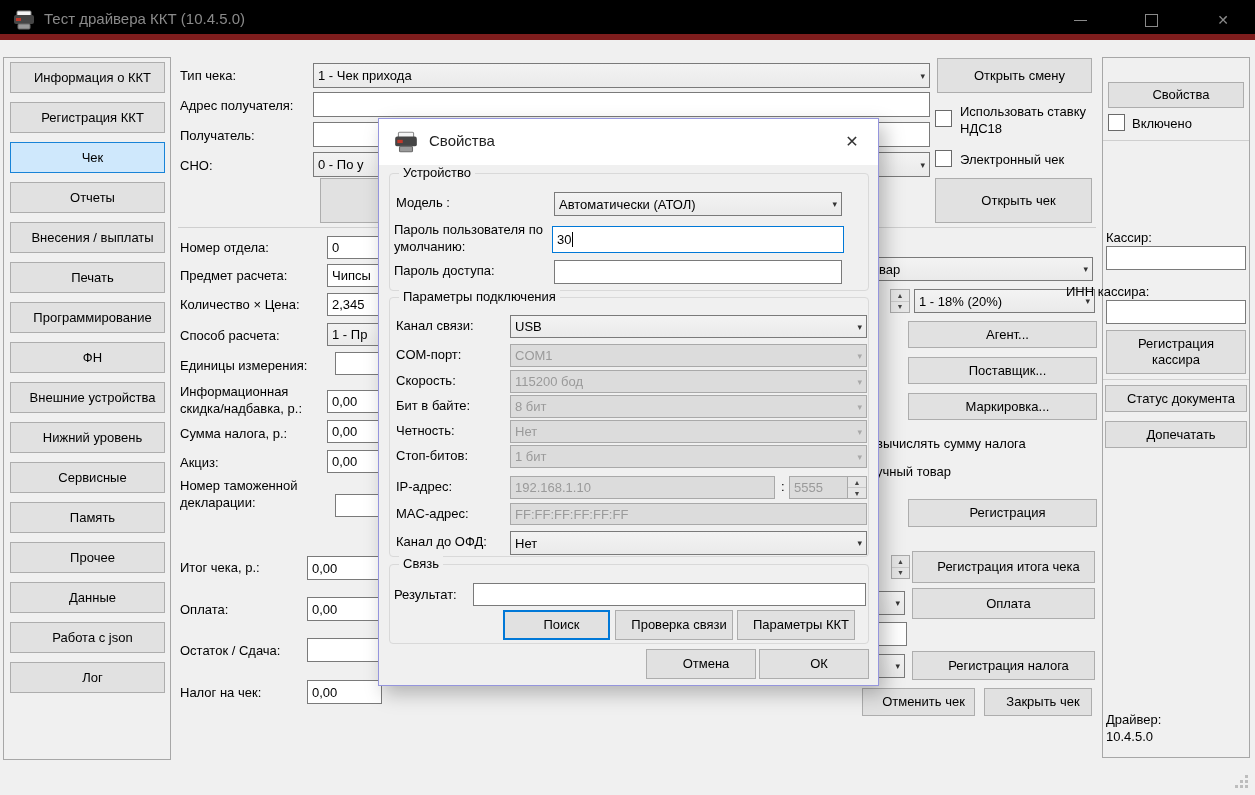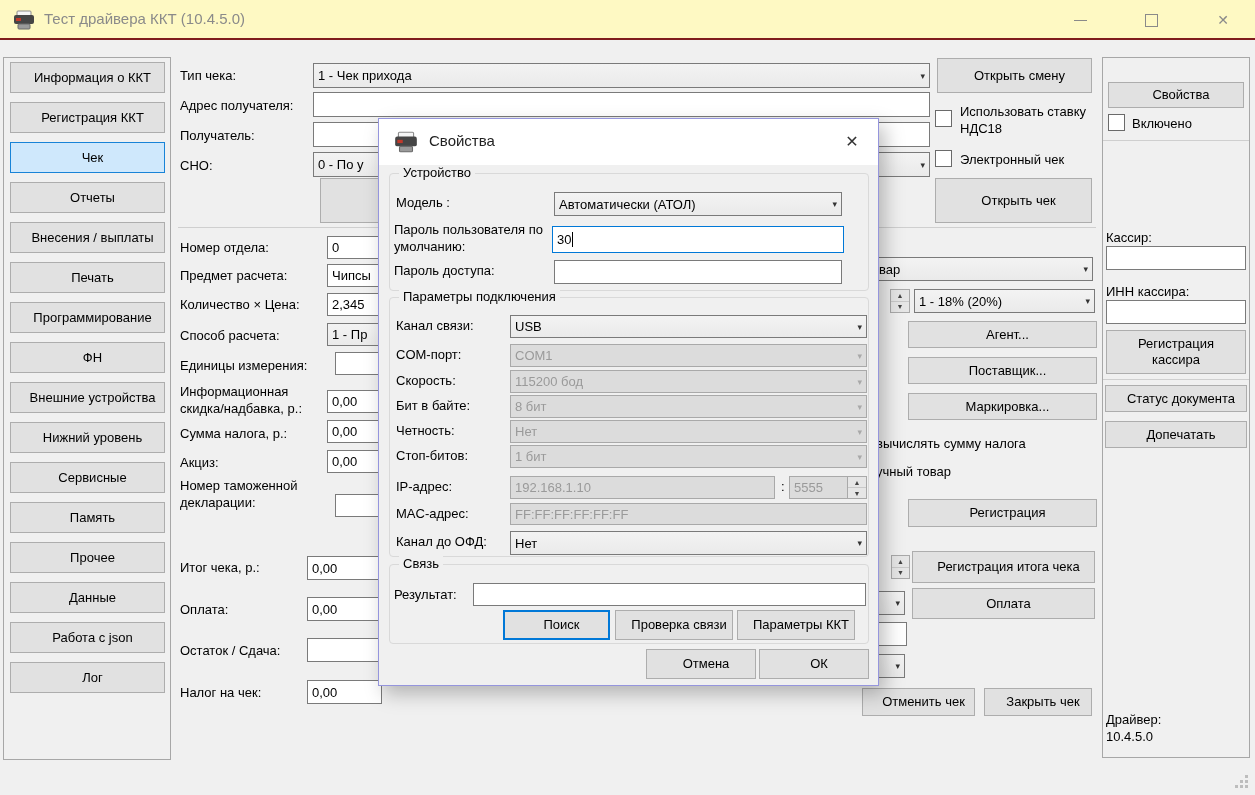--- a/index.html
+++ b/index.html
@@ -1,20 +1,20 @@
 <!DOCTYPE html>
 <html><head>
 <meta charset="utf-8">
 <style>
   html,body{margin:0;padding:0;background:#e8e8e8;}
   #root{position:relative;width:1255px;height:795px;background:#f0f0f0;overflow:hidden;
         font-family:"Liberation Sans","DejaVu Sans",sans-serif;font-size:13px;color:#000;}
   .abs{position:absolute;box-sizing:border-box;}
   
-  #titlebar{left:0;top:0;width:1255px;height:40px;background:#fef9c3;border-bottom:2px solid #7f1d1d;}
+  #titlebar{left:0;top:0;width:1255px;height:40px;background:#000000;border-bottom:6px solid #7f1d1d;}
   .wtitle{color:#8a8a8a;font-size:15px;}
   .wctl{display:flex;align-items:center;justify-content:center;width:46px;height:40px;color:#8a8a8a;font-size:14px;}
   .maxbox{width:11px;height:11px;border:1px solid #8a8a8a;display:block;}
   .minline{width:13px;border-top:1px solid #8a8a8a;display:block;}
   
   .panelbox{border:1px solid #a7a7a7;}
   .btn{display:flex;align-items:center;justify-content:center;text-align:center;background:#e1e1e1;
        border:1px solid #adadad;cursor:default;line-height:1.2;padding-left:10px;}
   .btn.sel{background:#cfe8fc;border:1px solid #1883d7;}
   .btn.focus{border:1px solid #0078d7;box-shadow:inset 0 0 0 1px #0078d7;}
@@ -188,33 +188,34 @@
   <div class="abs combo" style="left:874px;top:591px;width:31px;height:24px;">
     <span class="arr">▾</span>
   </div>
   <div class="abs btn" style="left:912px;top:588px;width:183px;height:31px;">Оплата</div>
 
   <div class="abs textbox" style="left:872px;top:622px;width:35px;height:24px;"></div>
 
   <div class="abs combo" style="left:874px;top:654px;width:31px;height:24px;">
     <span class="arr">▾</span>
   </div>
+  <div class="abs btn" style="left:912px;top:651px;width:183px;height:29px;">Регистрация налога</div>
 
   <div class="abs btn" style="left:862px;top:688px;width:113px;height:28px;">Отменить чек</div>
   <div class="abs btn" style="left:984px;top:688px;width:108px;height:28px;">Закрыть чек</div>
 
   <div class="abs panelbox" style="left:1102px;top:57px;width:148px;height:701px;"></div>
   <div class="abs btn" style="left:1108px;top:82px;width:136px;height:26px;">Свойства</div>
   <div class="abs cb" style="left:1108px;top:114px;"></div>
   <div class="abs lbl" style="left:1132px;top:116px;">Включено</div>
   <div class="abs hline" style="left:1103px;top:140px;width:146px;height:1px;"></div>
 
   <div class="abs lbl" style="left:1106px;top:230px;">Кассир:</div>
   <div class="abs textbox" style="left:1106px;top:246px;width:140px;height:24px;"></div>
-  <div class="abs lbl" style="left:1106px;top:284px;">ИНН кассира:</div>
+  <div class="abs lbl" style="left:1066px;top:284px;">ИНН кассира:</div>
   <div class="abs textbox" style="left:1106px;top:300px;width:140px;height:24px;"></div>
   <div class="abs btn" style="left:1106px;top:330px;width:140px;height:44px;padding:0 18px;">Регистрация кассира</div>
   <div class="abs hline" style="left:1103px;top:379px;width:146px;height:1px;"></div>
   <div class="abs btn" style="left:1105px;top:385px;width:142px;height:27px;">Статус документа</div>
   <div class="abs btn" style="left:1105px;top:421px;width:142px;height:27px;">Допечатать</div>
 
   <div class="abs lbl" style="left:1106px;top:712px;">Драйвер:</div>
   <div class="abs lbl" style="left:1106px;top:729px;">10.4.5.0</div>
 
   <div class="abs grip"></div>

